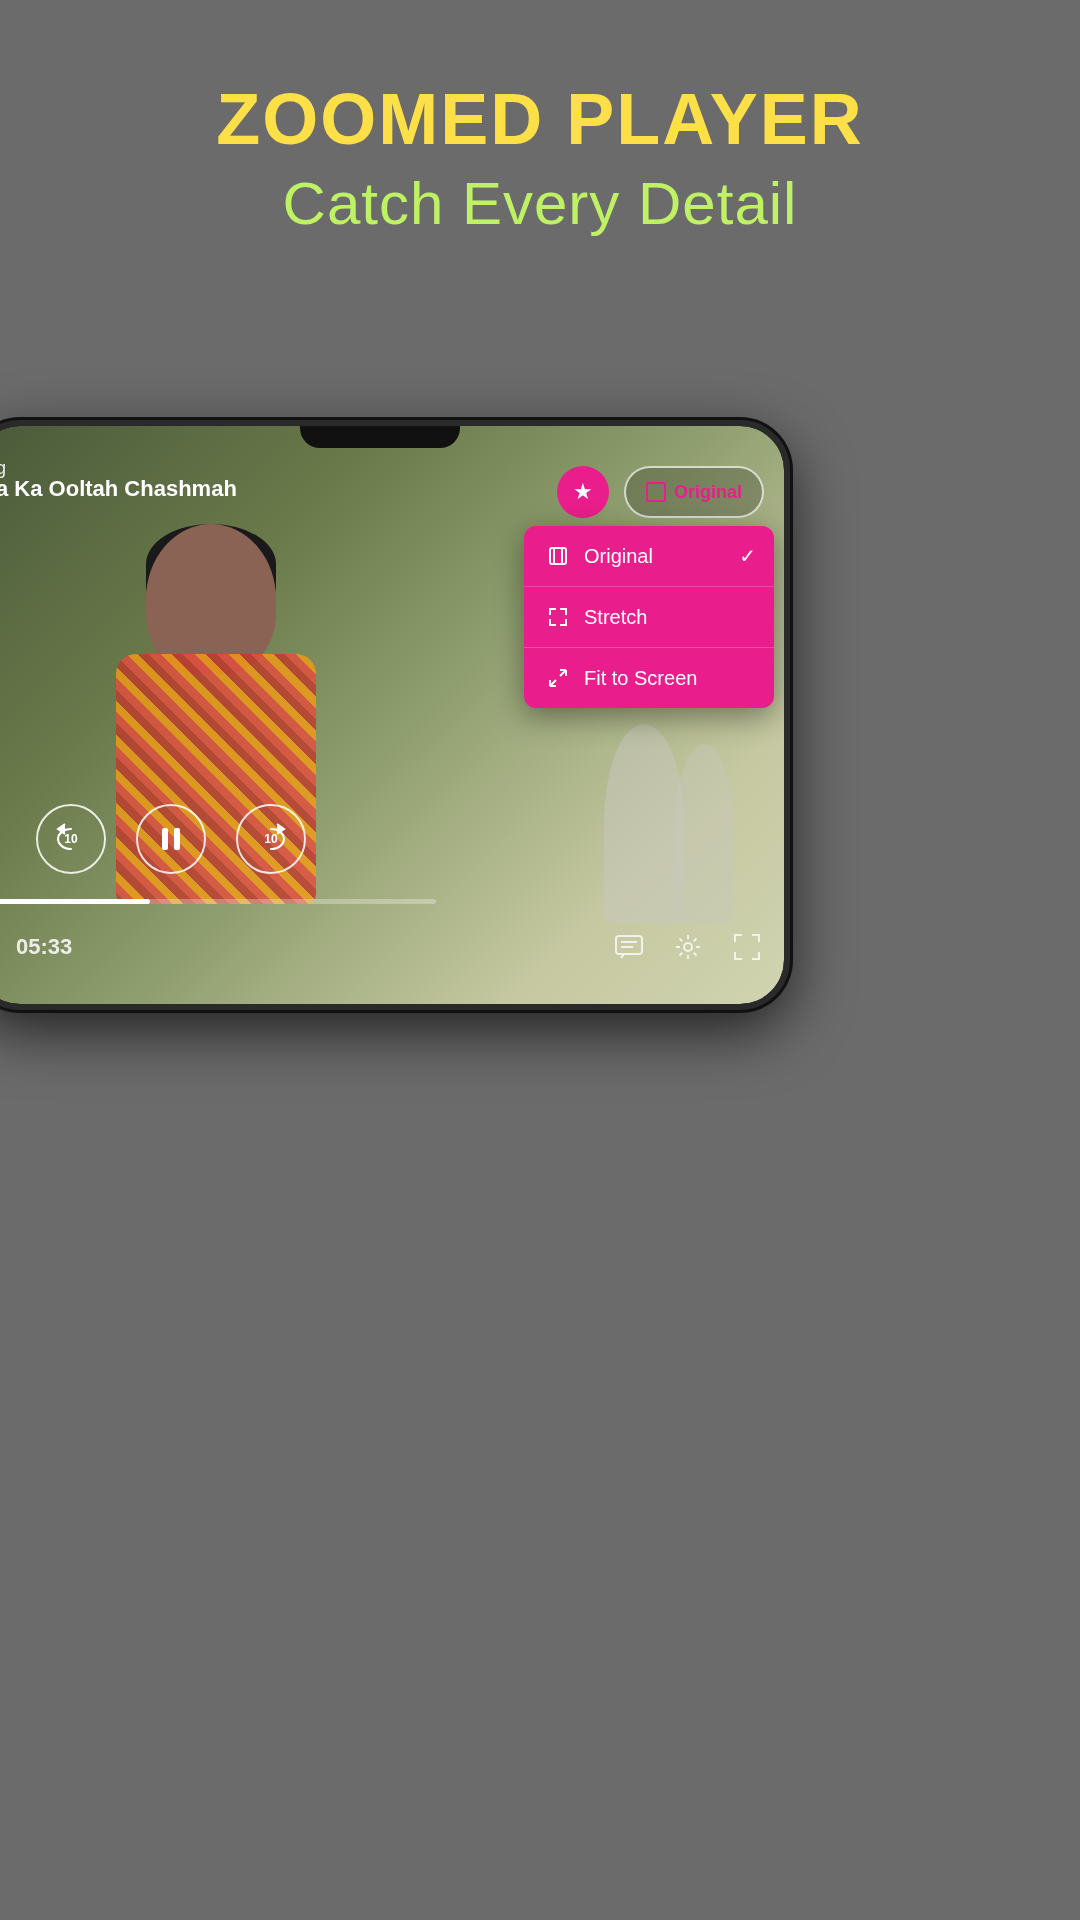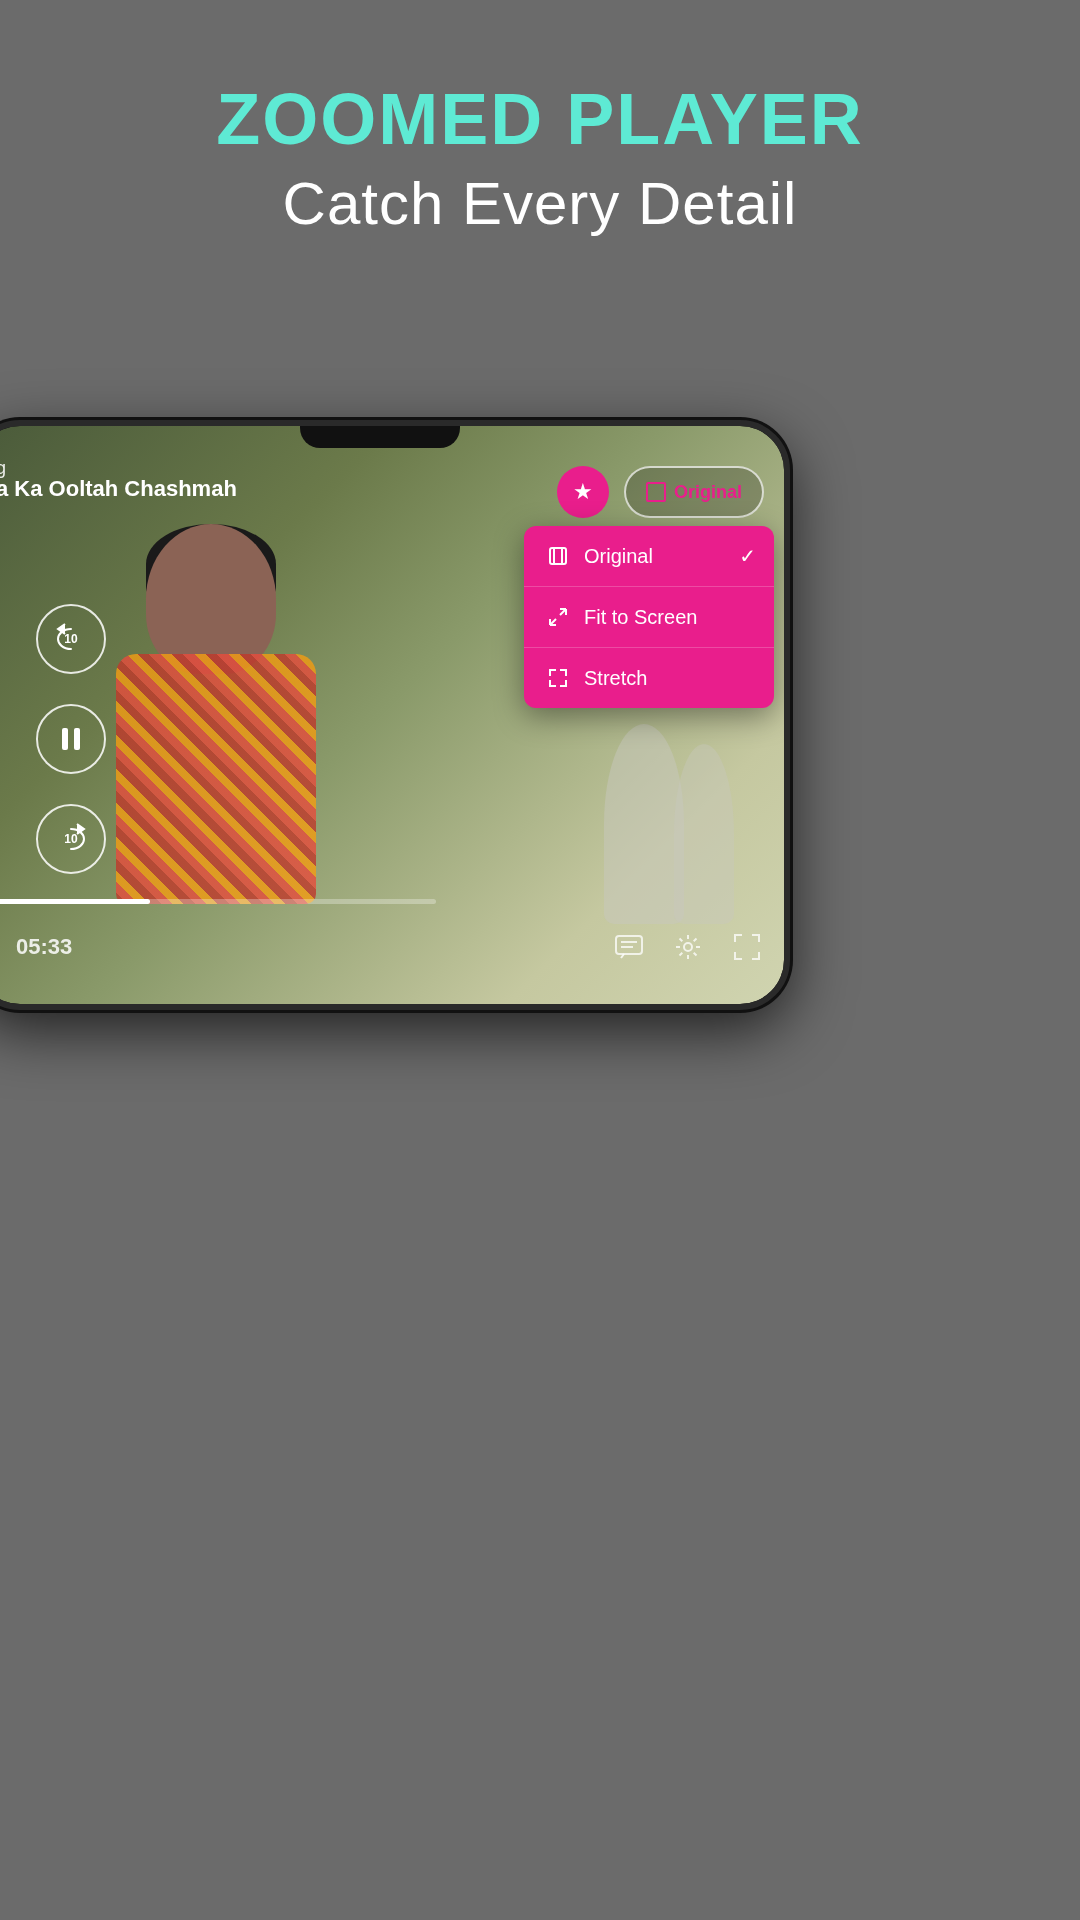--- a/index.html
+++ b/index.html
@@ -21,30 +21,30 @@
     }
 
     
     .header-section {
       text-align: center;
       padding-top: 80px;
       padding-bottom: 40px;
     }
 
     .main-title {
-      color: #5eead4;
+      color: #fde047;
       font-size: 72px;
       font-weight: 900;
       letter-spacing: 2px;
       line-height: 1.1;
       margin-bottom: 10px;
     }
 
     .sub-title {
-      color: #ffffff;
+      color: #bef264;
       font-size: 60px;
       font-weight: 400;
       letter-spacing: 1px;
     }
 
     
     .phone-container {
       position: absolute;
       top: 420px;
       left: -30px;
@@ -206,21 +206,20 @@
     }
 
     
     .playback-controls {
       position: absolute;
       bottom: 130px;
       left: 60px;
       display: flex;
       align-items: center;
       gap: 30px;
-      flex-direction: column;
     }
 
     .control-btn {
       width: 70px;
       height: 70px;
       border-radius: 50%;
       border: 2.5px solid rgba(255,255,255,0.85);
       display: flex;
       align-items: center;
       justify-content: center;
@@ -431,47 +430,47 @@
           <div class="dropdown-item">
             <div class="menu-icon">
               <svg width="22" height="22" viewBox="0 0 22 22" stroke="white" stroke-width="2.2">
                 <rect x="3" y="3" width="16" height="16" rx="2"></rect>
                 <line x1="7" y1="3" x2="7" y2="19"></line>
                 <line x1="15" y1="3" x2="15" y2="19"></line>
               </svg>
             </div>
             <span>Original</span>
             <span class="check-mark">✓</span>
+          </div>
+
+          <div class="dropdown-item">
+            <div class="menu-icon">
+              <svg width="22" height="22" viewBox="0 0 22 22" stroke="white" stroke-width="2.2">
+                <polyline points="3,9 3,3 9,3"></polyline>
+                <polyline points="13,3 19,3 19,9"></polyline>
+                <polyline points="19,13 19,19 13,19"></polyline>
+                <polyline points="9,19 3,19 3,13"></polyline>
+              </svg>
+            </div>
+            <span>Stretch</span>
           </div>
 
           <div class="dropdown-item">
             <div class="menu-icon">
               <svg width="22" height="22" viewBox="0 0 22 22" stroke="white" stroke-width="2.2">
                 <line x1="3" y1="19" x2="9" y2="13"></line>
                 <line x1="3" y1="13" x2="3" y2="19"></line>
                 <line x1="9" y1="19" x2="3" y2="19"></line>
                 <line x1="19" y1="3" x2="13" y2="9"></line>
                 <line x1="13" y1="3" x2="19" y2="3"></line>
                 <line x1="19" y1="9" x2="19" y2="3"></line>
               </svg>
             </div>
             <span>Fit to Screen</span>
           </div>
-
-          <div class="dropdown-item">
-            <div class="menu-icon">
-              <svg width="22" height="22" viewBox="0 0 22 22" stroke="white" stroke-width="2.2">
-                <polyline points="3,9 3,3 9,3"></polyline>
-                <polyline points="13,3 19,3 19,9"></polyline>
-                <polyline points="19,13 19,19 13,19"></polyline>
-                <polyline points="9,19 3,19 3,13"></polyline>
-              </svg>
-            </div>
-            <span>Stretch</span>
-          </div>
         </div>
 
         <div class="playback-controls">
 
           <div class="control-btn">
             <svg width="40" height="40" viewBox="0 0 40 40" stroke="white" stroke-width="2" fill="none">
               <path d="M20 10 C12 10 7 15 7 20 C7 25 12 30 20 30" stroke-linecap="round"></path>
               <polyline points="14,5 7,10 14,15" fill="white" stroke="white"></polyline>
             </svg>
             <span class="rewind-text" style="position:absolute; font-size:12px; font-weight:700; color:white; top:50%; left:50%; transform:translate(-50%,-50%);">10</span>

